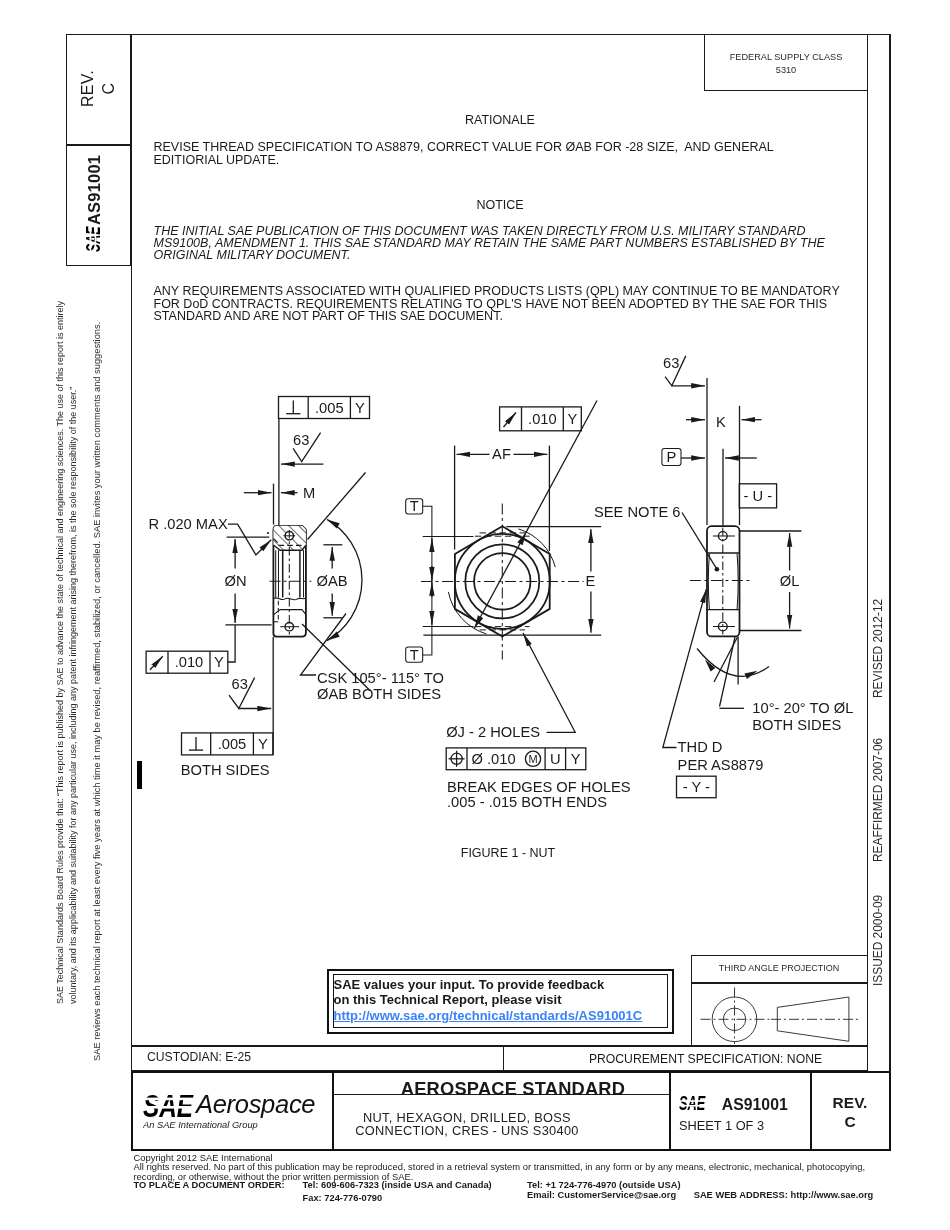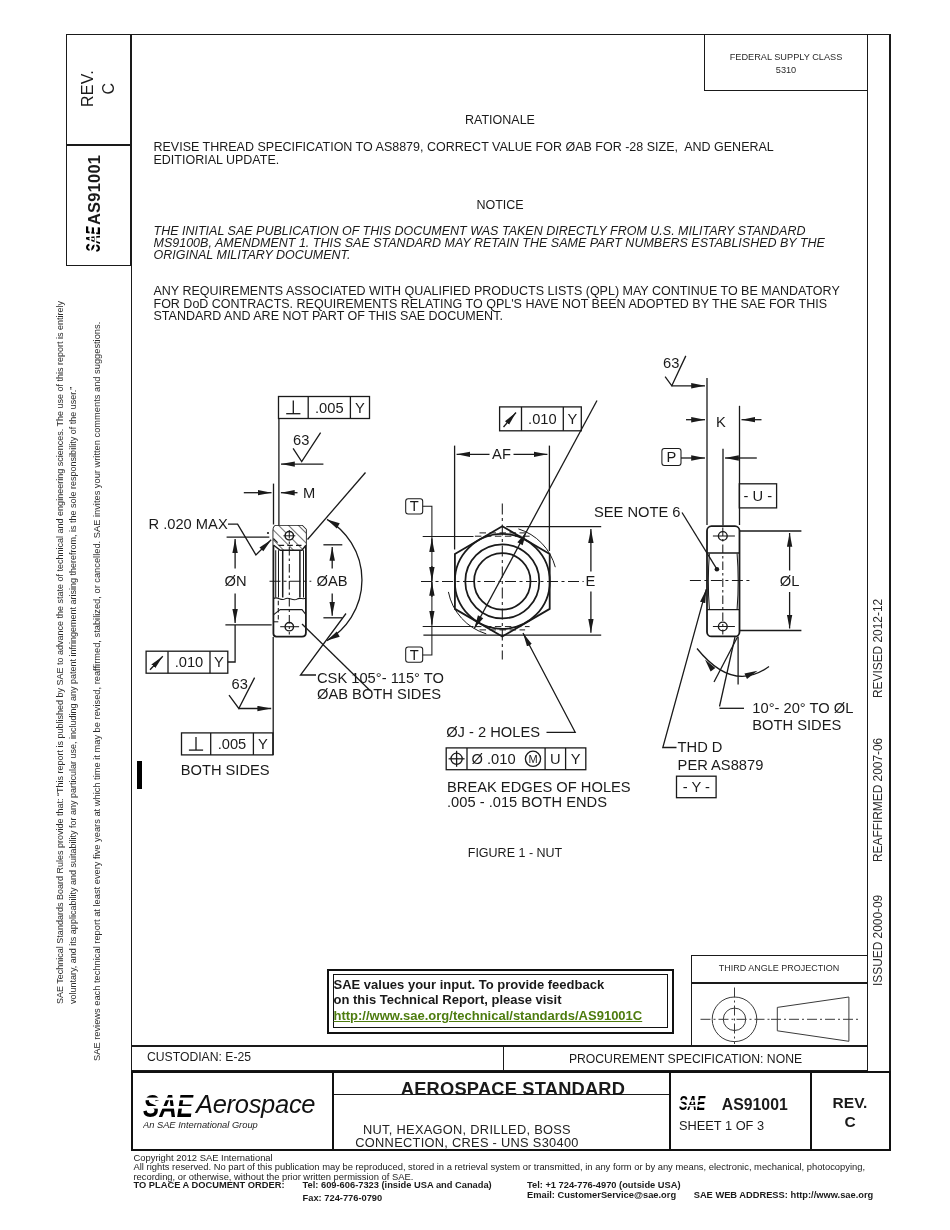--- a/index.html
+++ b/index.html
@@ -49,26 +49,26 @@
 <div class="abs" style="left:153.5px;top:141.3px;width:680px;font-size:12.5px;line-height:12.25px;">REVISE THREAD SPECIFICATION TO AS8879, CORRECT VALUE FOR ØAB FOR -28 SIZE,&nbsp; AND GENERAL<br>EDITIORIAL UPDATE.</div>
 
 <div class="abs ctr" style="left:300px;top:198.4px;width:400px;font-size:12.5px;">NOTICE</div>
 
 <div class="abs" style="left:153.5px;top:224.9px;width:720px;font-size:12.5px;line-height:12.25px;font-style:italic;">THE INITIAL SAE PUBLICATION OF THIS DOCUMENT WAS TAKEN DIRECTLY FROM U.S. MILITARY STANDARD<br>MS9100B, AMENDMENT 1. THIS SAE STANDARD MAY RETAIN THE SAME PART NUMBERS ESTABLISHED BY THE<br>ORIGINAL MILITARY DOCUMENT.</div>
 
 <div class="abs" style="left:153.5px;top:285.4px;width:720px;font-size:12.5px;line-height:12.25px;">ANY REQUIREMENTS ASSOCIATED WITH QUALIFIED PRODUCTS LISTS (QPL) MAY CONTINUE TO BE MANDATORY<br>FOR DoD CONTRACTS. REQUIREMENTS RELATING TO QPL'S HAVE NOT BEEN ADOPTED BY THE SAE FOR THIS<br>STANDARD AND ARE NOT PART OF THIS SAE DOCUMENT.</div>
 
 <div class="abs" style="left:137.2px;top:761px;width:4.6px;height:28px;background:#000;"></div>
 
-<div class="abs ctr" style="left:315px;top:846.3px;width:400px;font-size:12.5px;">FIGURE 1 - NUT</div>
+<div class="abs ctr" style="left:308px;top:846.3px;width:400px;font-size:12.5px;">FIGURE 1 - NUT</div>
 
 <div class="abs" style="left:327px;top:968.5px;width:346.5px;height:65px;border:2.6px solid #111;"></div>
 <div class="abs" style="left:332.5px;top:974px;width:335.5px;height:54px;border:1px solid #111;"></div>
 
-<div class="abs fb" style="left:333.5px;top:977.2px;width:335px;font-size:13px;line-height:15.3px;font-weight:bold;">SAE values your input. To provide feedback<br>on this Technical Report, please visit<br><span style="color:#4d7c0f;text-decoration:underline;">http://www.sae.org/technical/standards/AS91001C</span></div>
+<div class="abs fb" style="left:333.5px;top:977.2px;width:335px;font-size:13px;line-height:15.3px;font-weight:bold;">SAE values your input. To provide feedback<br>on this Technical Report, please visit<br><span style="color:#3b82f6;text-decoration:underline;">http://www.sae.org/technical/standards/AS91001C</span></div>
 
 <div class="abs" style="left:690.5px;top:954.5px;width:177.5px;height:91.5px;border:1.8px solid #1a1a1a;"></div>
 <div class="abs" style="left:690.5px;top:981.8px;width:177px;height:1.8px;background:#1a1a1a;"></div>
 
 <div class="abs ctr" style="left:690.5px;top:963px;width:177px;font-size:9px;color:#2a2a2a;">THIRD ANGLE PROJECTION</div>
 
 <svg class="abs" style="left:690.5px;top:983.6px;" width="177" height="61" viewBox="0 0 177 61">
  <g stroke="#3a3a3a" fill="none" stroke-width="1">
   <circle cx="43.5" cy="35.3" r="22.3"></circle>
   <circle cx="43.5" cy="35.3" r="11.2"></circle>
@@ -77,34 +77,34 @@
   <line x1="80" y1="35.3" x2="168" y2="35.3" stroke-dasharray="10,3,2,3"></line>
   <path d="M86.3,23.4 L86.3,46.8 L157.9,57.3 L157.9,13 Z"></path>
  </g>
 </svg>
 
 <div class="abs" style="left:131px;top:1046px;width:737px;height:24.5px;border:1.2px solid #1a1a1a;"></div>
 <div class="abs" style="left:502.5px;top:1046px;width:1.2px;height:24.5px;background:#1a1a1a;"></div>
 
 <div class="abs" style="left:147px;top:1049.5px;font-size:12.2px;">CUSTODIAN: E-25</div>
 
-<div class="abs ctr" style="left:503px;top:1052px;width:365px;font-size:12.2px;">PROCUREMENT SPECIFICATION: NONE</div>
+<div class="abs ctr" style="left:523px;top:1052px;width:365px;font-size:12.2px;">PROCUREMENT SPECIFICATION: NONE</div>
 
 <div class="abs" style="left:131px;top:1070.5px;width:759.5px;height:80.5px;border:2.2px solid #111;"></div>
 
 <div class="abs" style="left:331.5px;top:1070.5px;width:2px;height:80.5px;background:#111;"></div>
 
 <div class="abs" style="left:668.5px;top:1070.5px;width:2px;height:80.5px;background:#111;"></div>
 
 <div class="abs" style="left:809.5px;top:1070.5px;width:2px;height:80.5px;background:#111;"></div>
 
 <div class="abs ctr" style="left:333px;top:1077.8px;width:360px;font-size:18.3px;font-weight:bold;letter-spacing:.2px;">AEROSPACE STANDARD</div>
 <div class="abs" style="left:333.5px;top:1094.3px;width:335px;height:1.2px;background:#1a1a1a;"></div>
 
-<div class="abs ctr" style="left:333px;top:1110.6px;width:268px;font-size:12.8px;letter-spacing:.3px;line-height:13.6px;color:#222;margin-top:12px;">NUT, HEXAGON, DRILLED, BOSS<br>CONNECTION, CRES - UNS S30400</div>
+<div class="abs ctr" style="left:333px;top:1110.6px;width:268px;font-size:12.8px;letter-spacing:.3px;line-height:13.6px;color:#222;">NUT, HEXAGON, DRILLED, BOSS<br>CONNECTION, CRES - UNS S30400</div>
 
 <div class="abs" style="left:143px;top:1089px;width:185px;height:45px;">
 <svg width="185" height="45" viewBox="0 0 185 45">
  <g font-family="Liberation Sans" font-style="italic">
   <text x="0" y="27.5" font-size="32" font-weight="bold" transform="scale(0.76,1)">SAE</text>
   <rect x="0" y="8.6" width="51" height="2.6" fill="#fff"></rect>
   <rect x="0" y="17" width="51" height="2.6" fill="#fff"></rect>
   <text x="53" y="24" font-size="25.5" letter-spacing="-0.3" fill="#111">Aerospace</text>
   <text x="0" y="38.5" font-size="9.3" fill="#222">An SAE International Group</text>
  </g>

